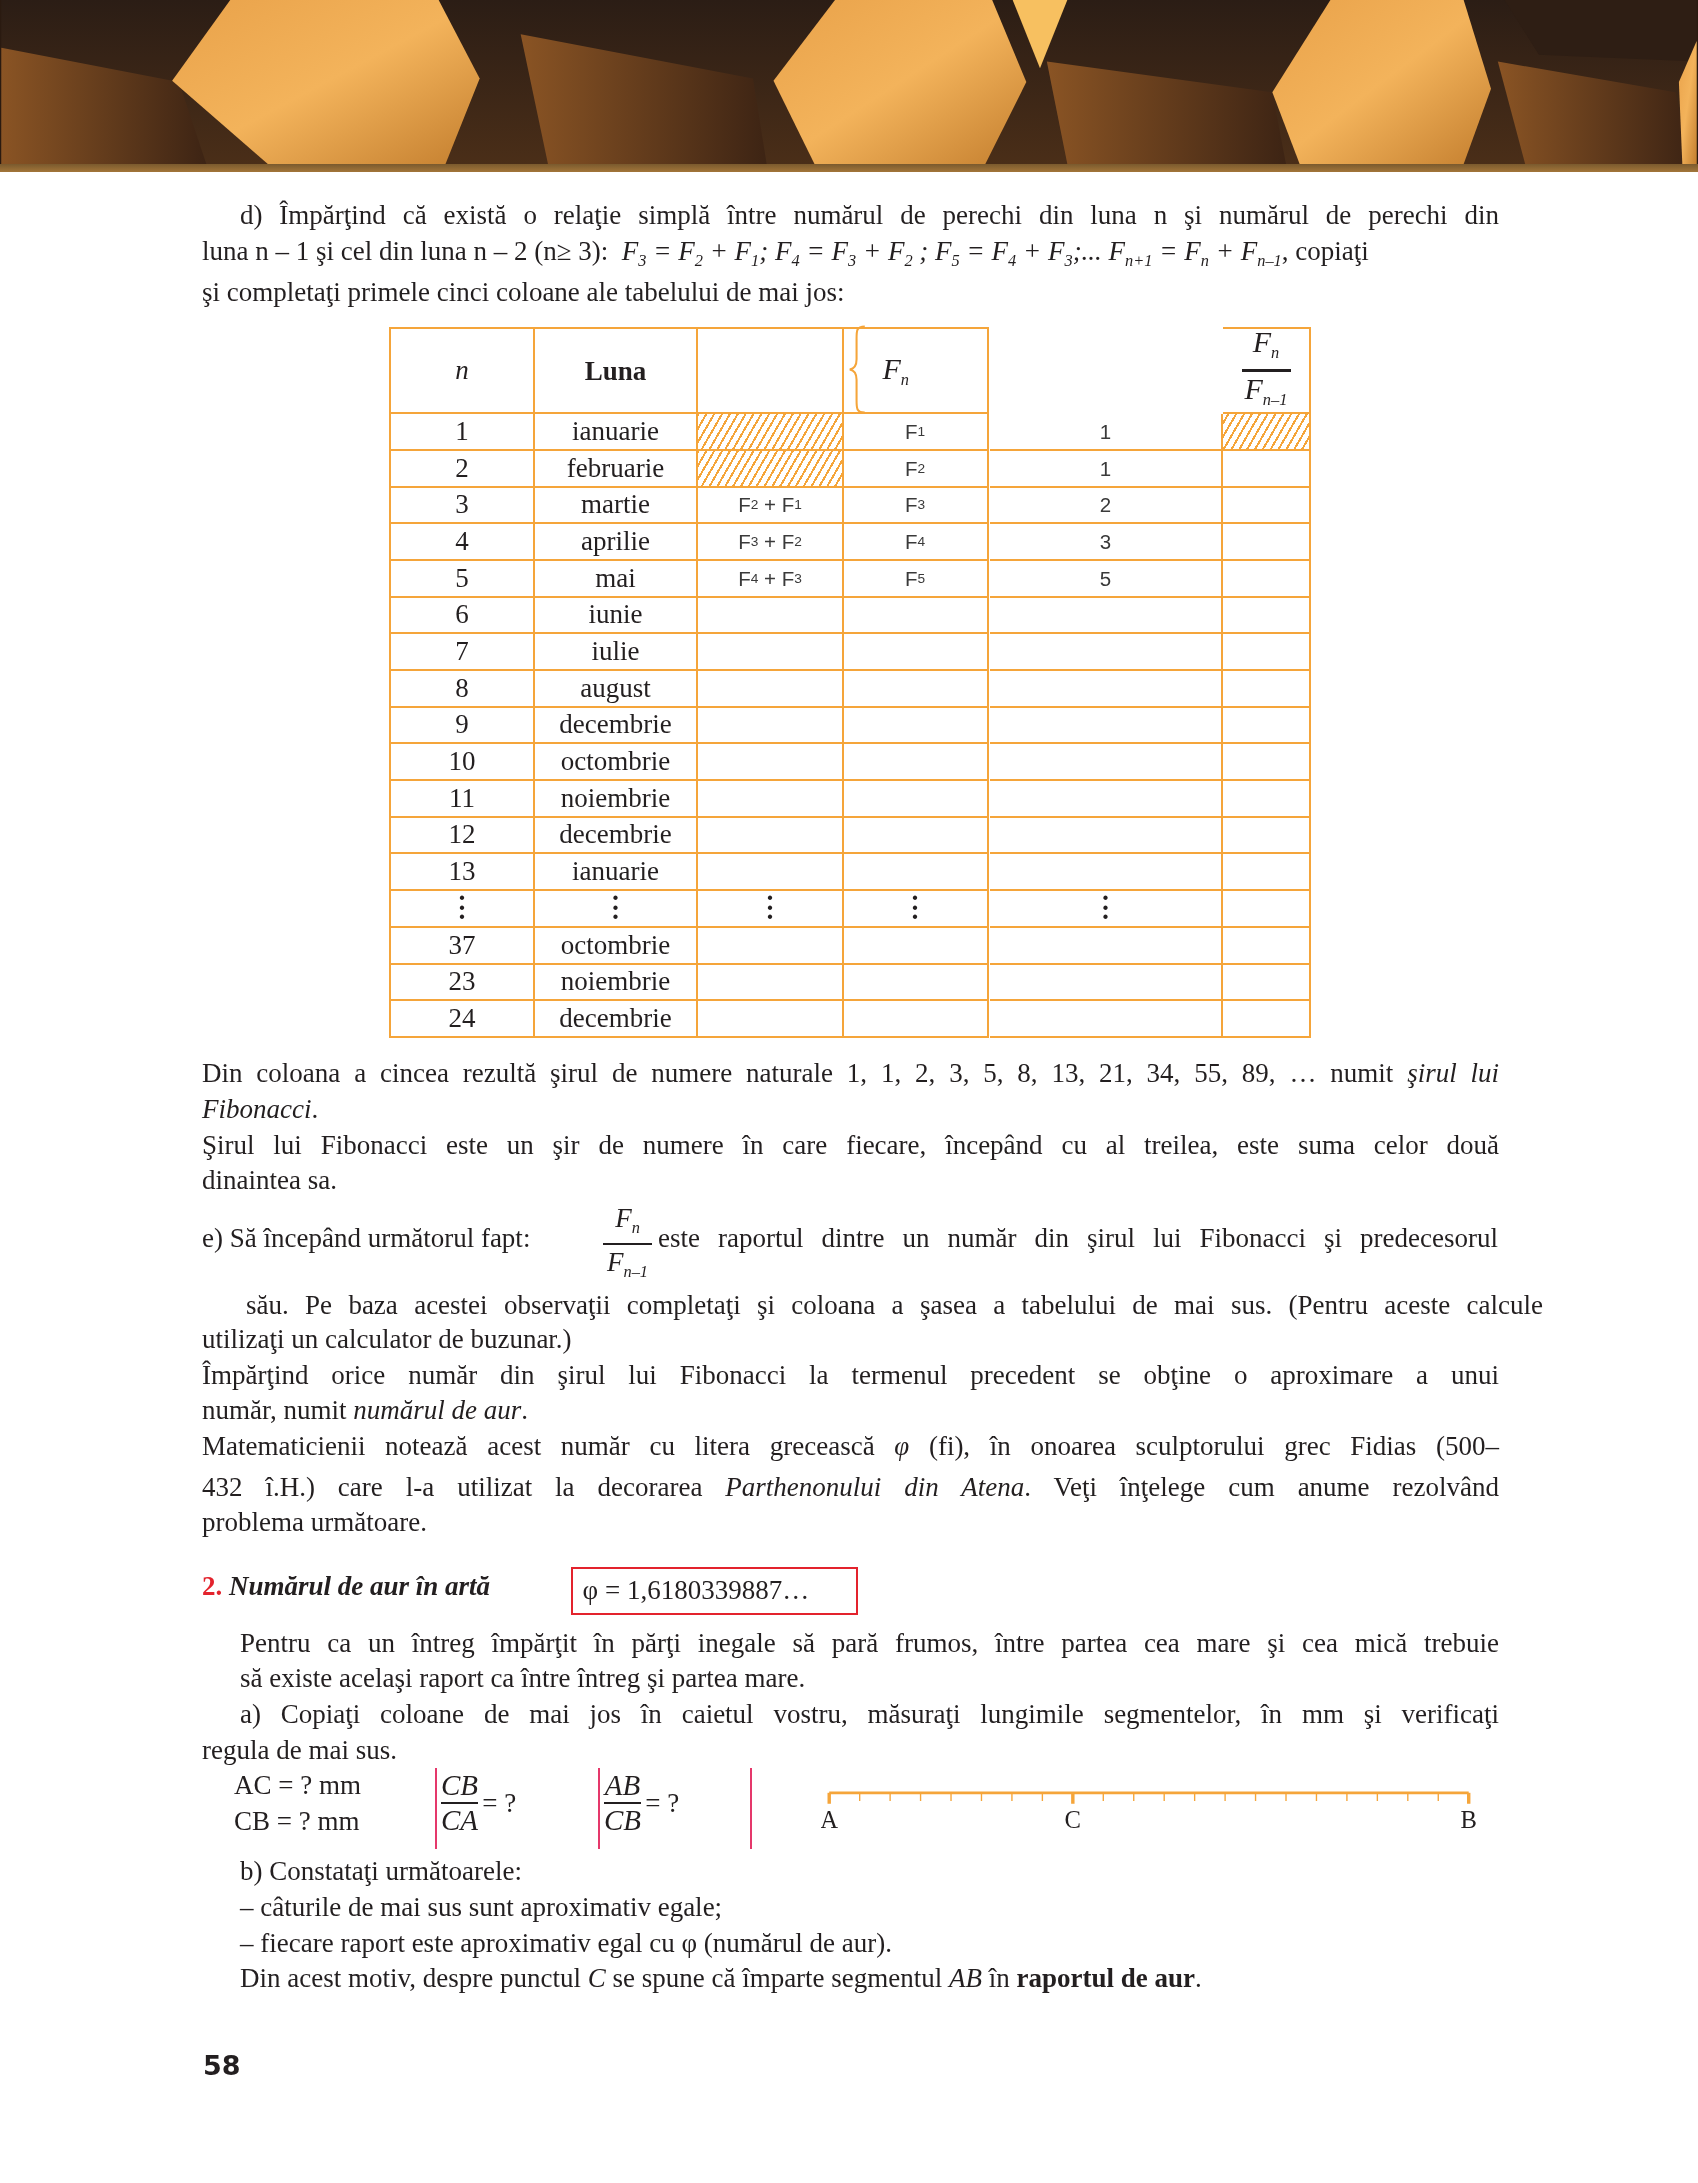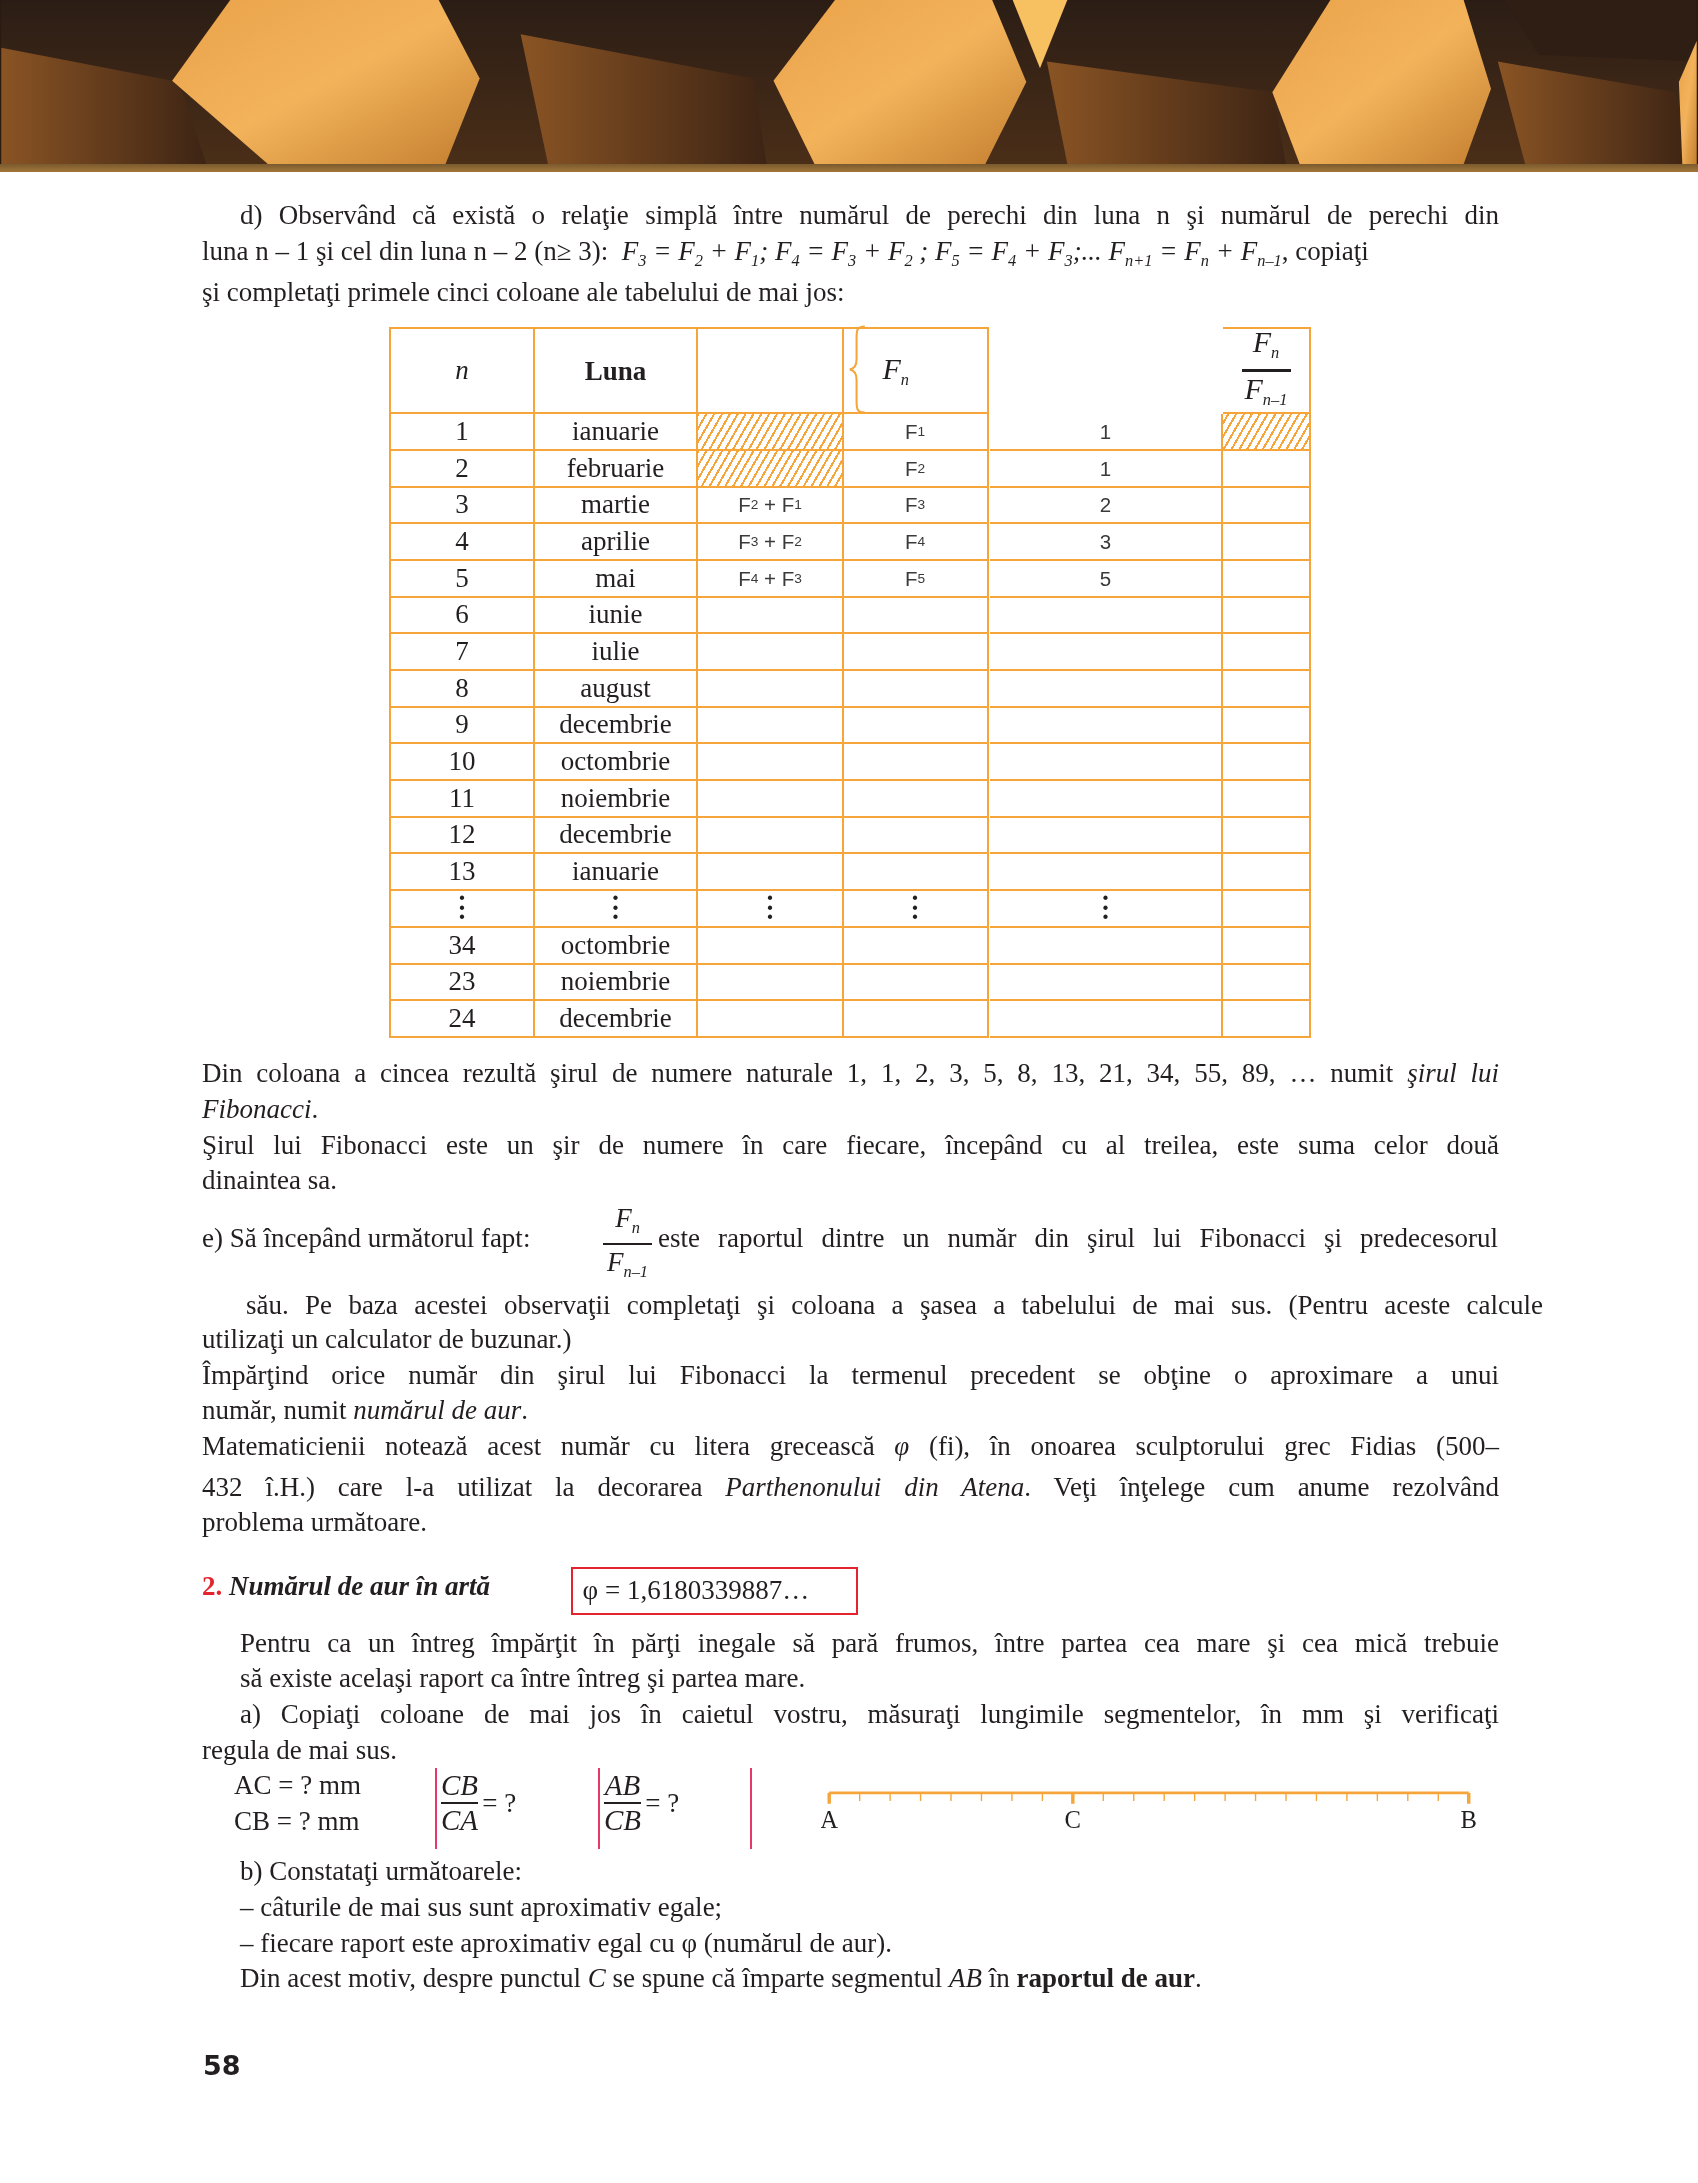--- a/index.html
+++ b/index.html
@@ -80,21 +80,21 @@
     <polygon points="1530,90 1860,135 1880,240 1560,240" fill="url(#mid)"></polygon>
     <polygon points="1945,0 2140,0 2180,130 2140,240 1900,240 1860,135" fill="url(#gold)"></polygon>
     <polygon points="2200,0 2481,0 2481,90 2250,80" fill="#2e1e14"></polygon>
     <polygon points="2190,90 2450,135 2470,240 2230,240" fill="url(#mid)"></polygon>
     <polygon points="2455,120 2481,60 2481,240 2460,240" fill="url(#gold)"></polygon>
   </svg>
 </div>
 <div class="header-bar"></div>
 
 <div class="para indent just" style="top:197px;">
-  <span class="line">d) Observând că există o relaţie simplă între numărul de perechi din luna n şi numărul de perechi din</span>
+  <span class="line">d) Împărţind că există o relaţie simplă între numărul de perechi din luna n şi numărul de perechi din</span>
 </div>
 <div class="para" style="top:233px; white-space:nowrap;">
   <span>luna n – 1 şi cel din luna n – 2 (n≥ 3):</span>
   <span style="font-style:italic;">&nbsp;F<span class="subn">3</span> = F<span class="subn">2</span> + F<span class="subn">1</span>; F<span class="subn">4</span> = F<span class="subn">3</span> + F<span class="subn">2</span> ; F<span class="subn">5</span> = F<span class="subn">4</span> + F<span class="subn">3</span>;... F<span class="subn">n+1</span> = F<span class="subn">n</span> + F<span class="subn">n–1</span></span><span>, copiaţi</span>
 </div>
 <div class="para" style="top:274px;">şi completaţi primele cinci coloane ale tabelului de mai jos:</div>
 
 <div class="tbl" id="fib-table">
     <div class="row head" style="top: 0px; height: 87px;">
       <div class="cell first" style="left: 0px; width: 146px; height: 87px; font-style: italic;">
@@ -350,21 +350,21 @@
         <div class="vdots">
           <span style="font-weight: bold;">·</span>
           <span style="font-weight: bold;">·</span>
           <span style="font-weight: bold;">·</span>
         </div>
       </div>
       <div class="cell" style="left: 834px; width: 88px; height: 37px;"></div>
     </div>
     <div class="row" style="top: 601px; height: 37px;">
       <div class="cell first" style="left: 0px; width: 146px; height: 37px;">
-        <span>34</span>
+        <span>37</span>
       </div>
       <div class="cell" style="left: 146px; width: 163px; height: 37px;">
         <span>octombrie</span>
       </div>
       <div class="cell sans" style="left: 309px; width: 146px; height: 37px;"></div>
       <div class="cell sans" style="left: 454px; width: 146px; height: 37px;"></div>
       <div class="cell sans" style="left: 601px; width: 233px; height: 37px;"></div>
       <div class="cell" style="left: 834px; width: 88px; height: 37px;"></div>
     </div>
     <div class="row" style="top: 637px; height: 37px;">

